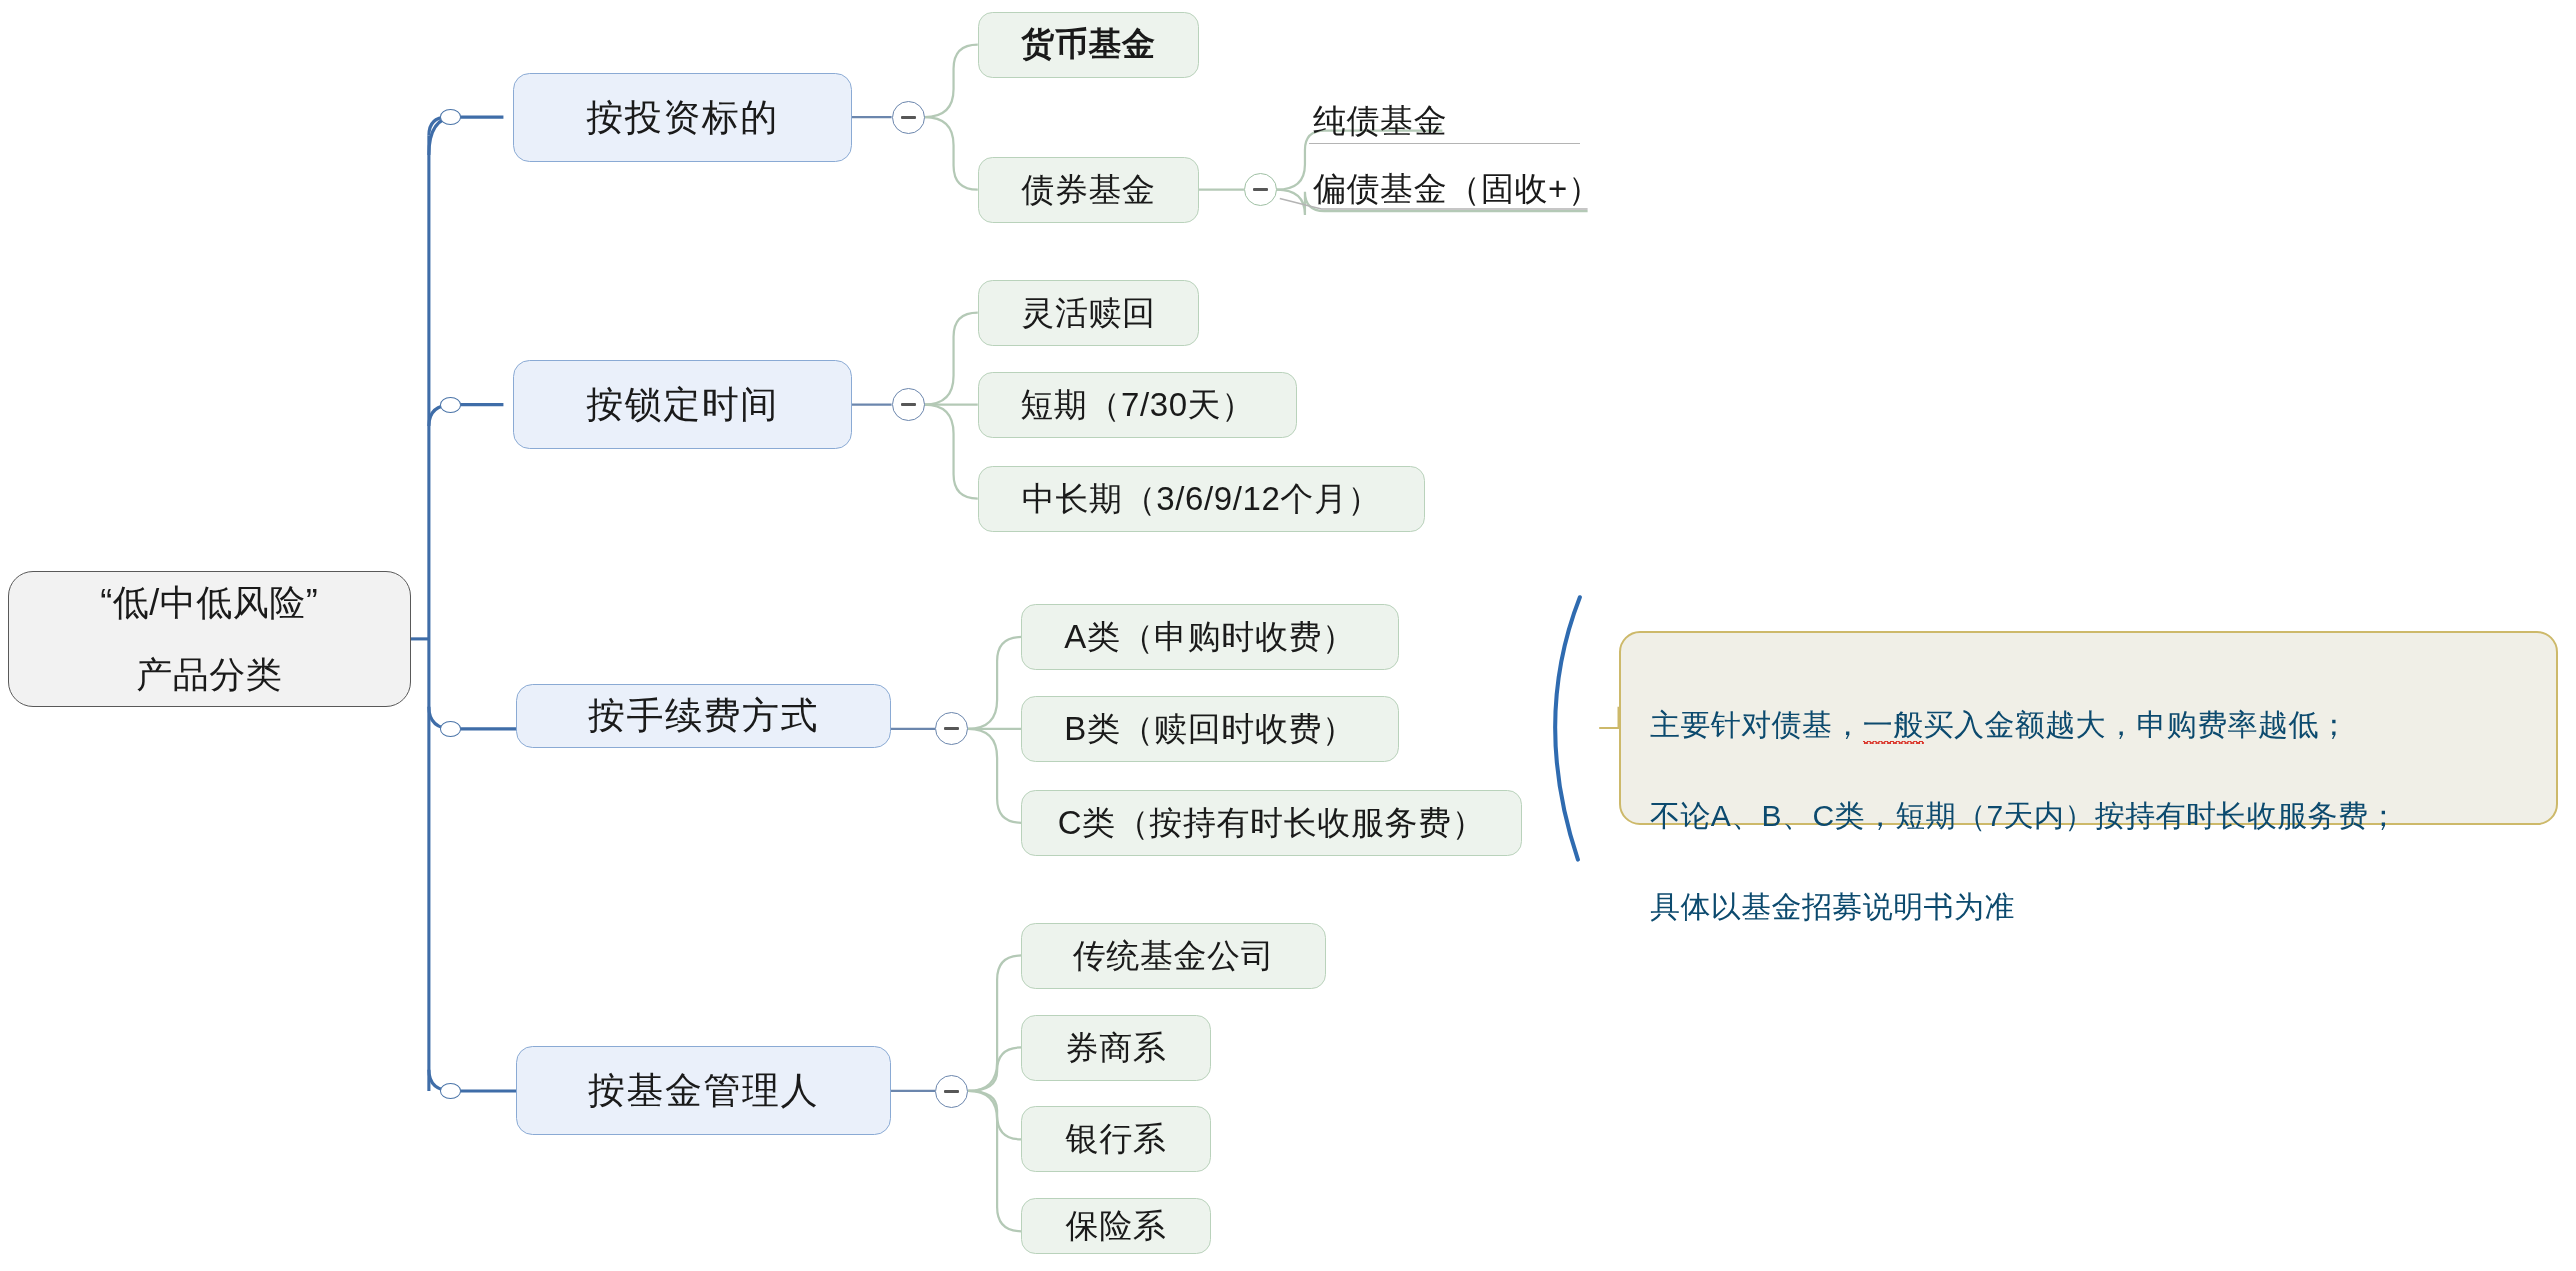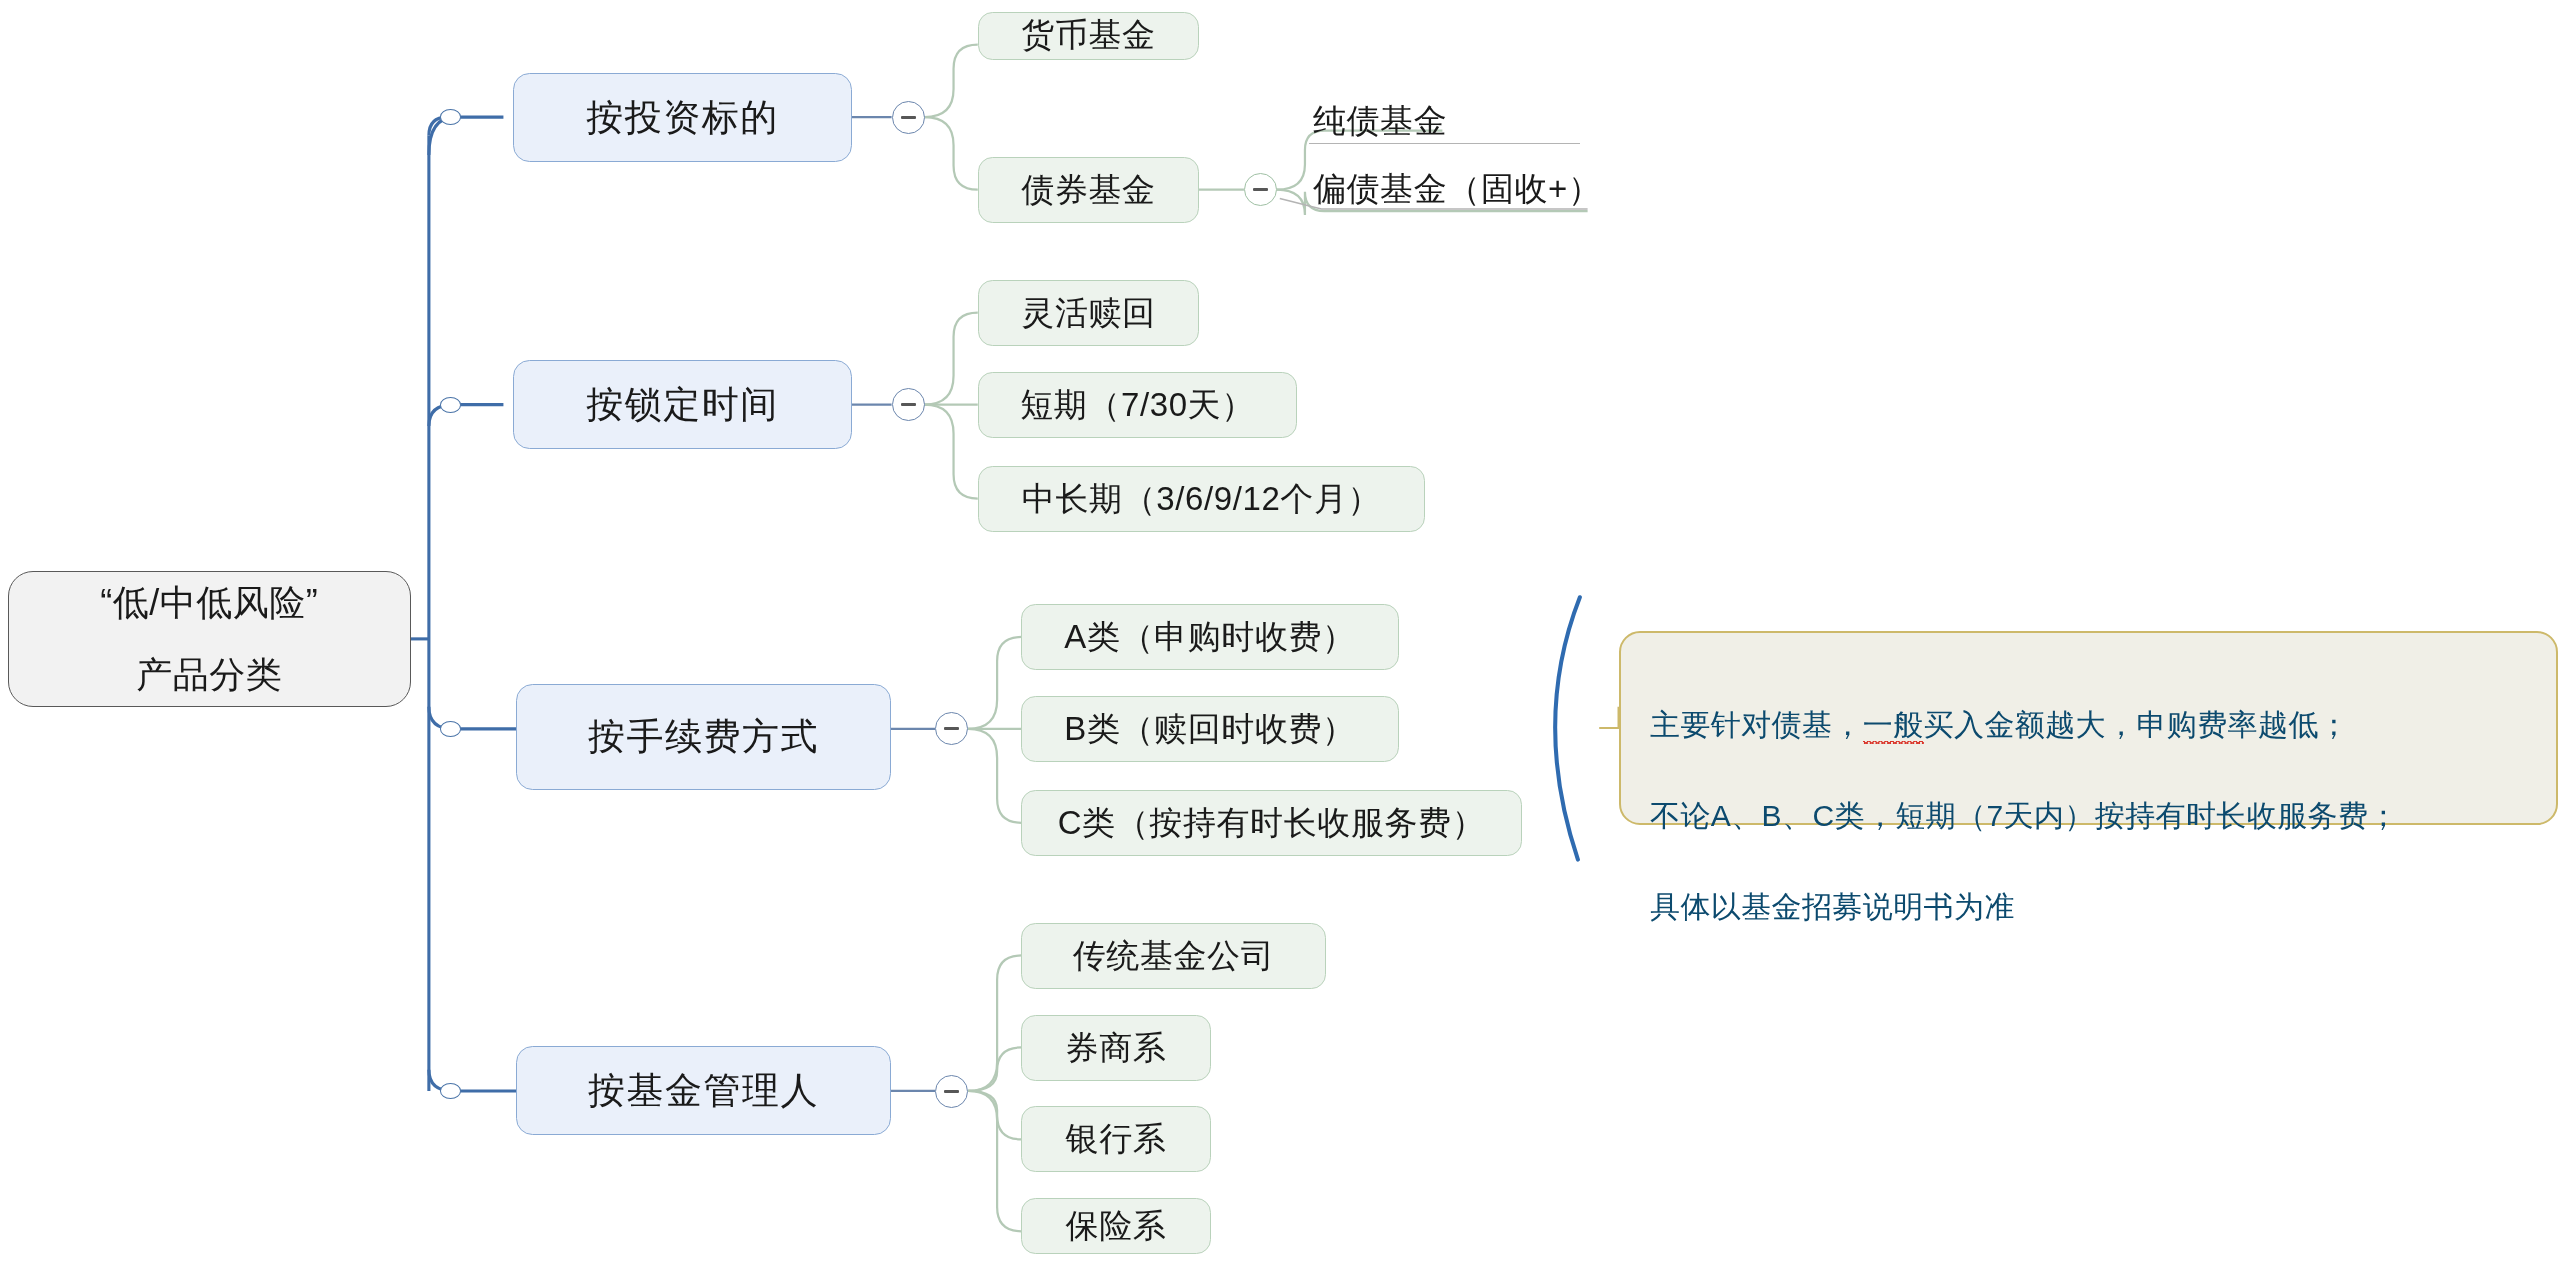--- a/index.html
+++ b/index.html
@@ -216,21 +216,21 @@
   <div class="branch-dot" style="left:440px; top:397px;"></div>
   <div class="branch-dot" style="left:440px; top:721px;"></div>
   <div class="branch-dot" style="left:440px; top:1083px;"></div>
 
   <div class="node node-main" style="left:513px; top:73px; width:339px; height:89px;">
     <span>按投资标的</span>
   </div>
   <div class="toggle toggle-blue" style="left:892px; top:101px;">
     <span class="bar"></span>
   </div>
-  <div class="node node-leaf" style="left:978px; top:11.6px; width:221px; height:48px;">
+  <div class="node node-leaf" style="left:978px; top:11.6px; width:221px; height:66px;font-weight:bold;">
     <span>货币基金</span>
   </div>
   <div class="node node-leaf" style="left:978px; top:157px; width:221px; height:66px;">
     <span>债券基金</span>
   </div>
   <div class="toggle toggle-green" style="left:1244px; top:173px;">
     <span class="bar"></span>
   </div>
   <div class="node node-underline" style="left:1309px; top:99px; width:271px; height:45px;">
     <span>纯债基金</span>
@@ -248,21 +248,21 @@
   <div class="node node-leaf" style="left:978px; top:280px; width:221px; height:66px;">
     <span>灵活赎回</span>
   </div>
   <div class="node node-leaf" style="left:978px; top:372px; width:319px; height:66px;">
     <span>短期（7/30天）</span>
   </div>
   <div class="node node-leaf" style="left:978px; top:466px; width:447px; height:66px;">
     <span>中长期（3/6/9/12个月）</span>
   </div>
 
-  <div class="node node-main" style="left:516px; top:684px; width:375px; height:106px;">
+  <div class="node node-main" style="left:516px; top:684px; width:375px; height:64px;">
     <span>按手续费方式</span>
   </div>
   <div class="toggle toggle-blue" style="left:935px; top:712px;">
     <span class="bar"></span>
   </div>
   <div class="node node-leaf" style="left:1021px; top:604px; width:378px; height:66px;">
     <span>A类（申购时收费）</span>
   </div>
   <div class="node node-leaf" style="left:1021px; top:696px; width:378px; height:66px;">
     <span>B类（赎回时收费）</span>

